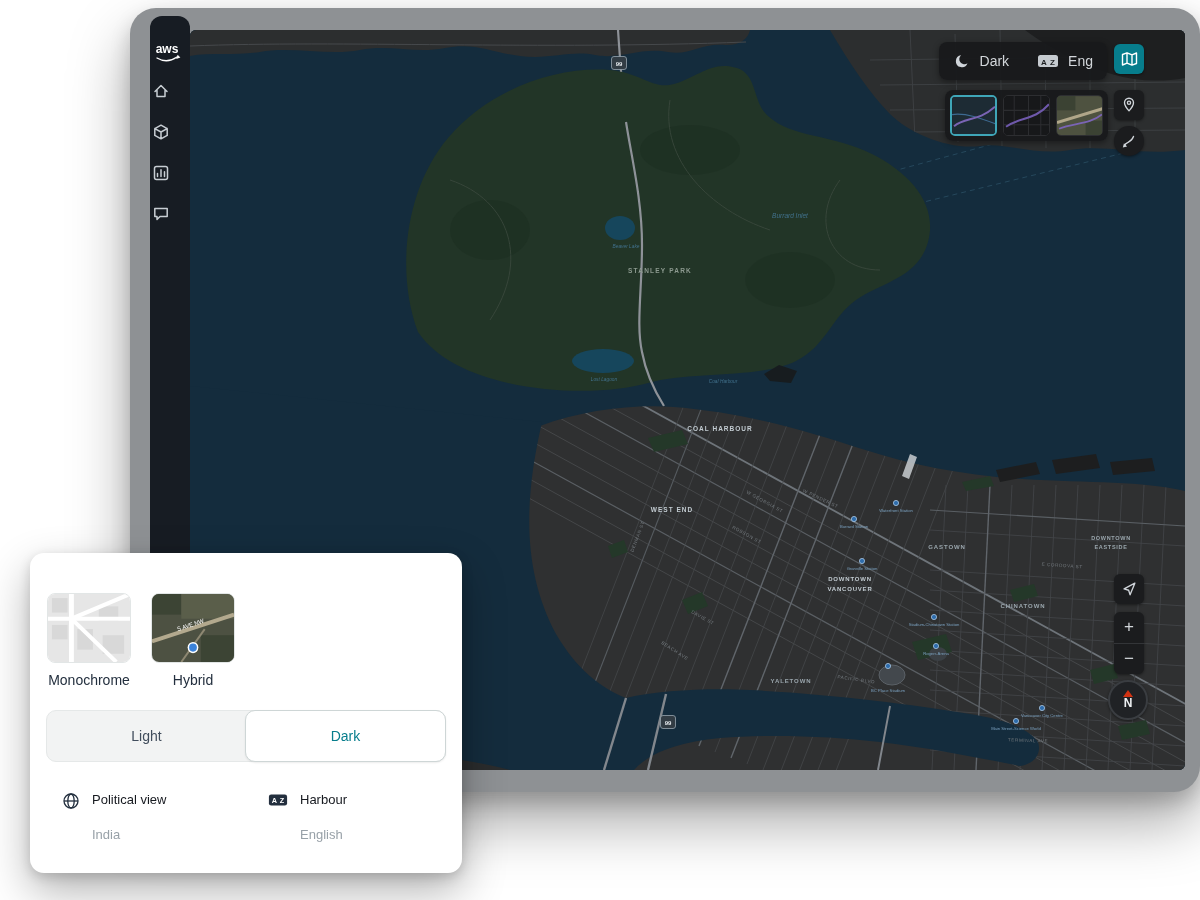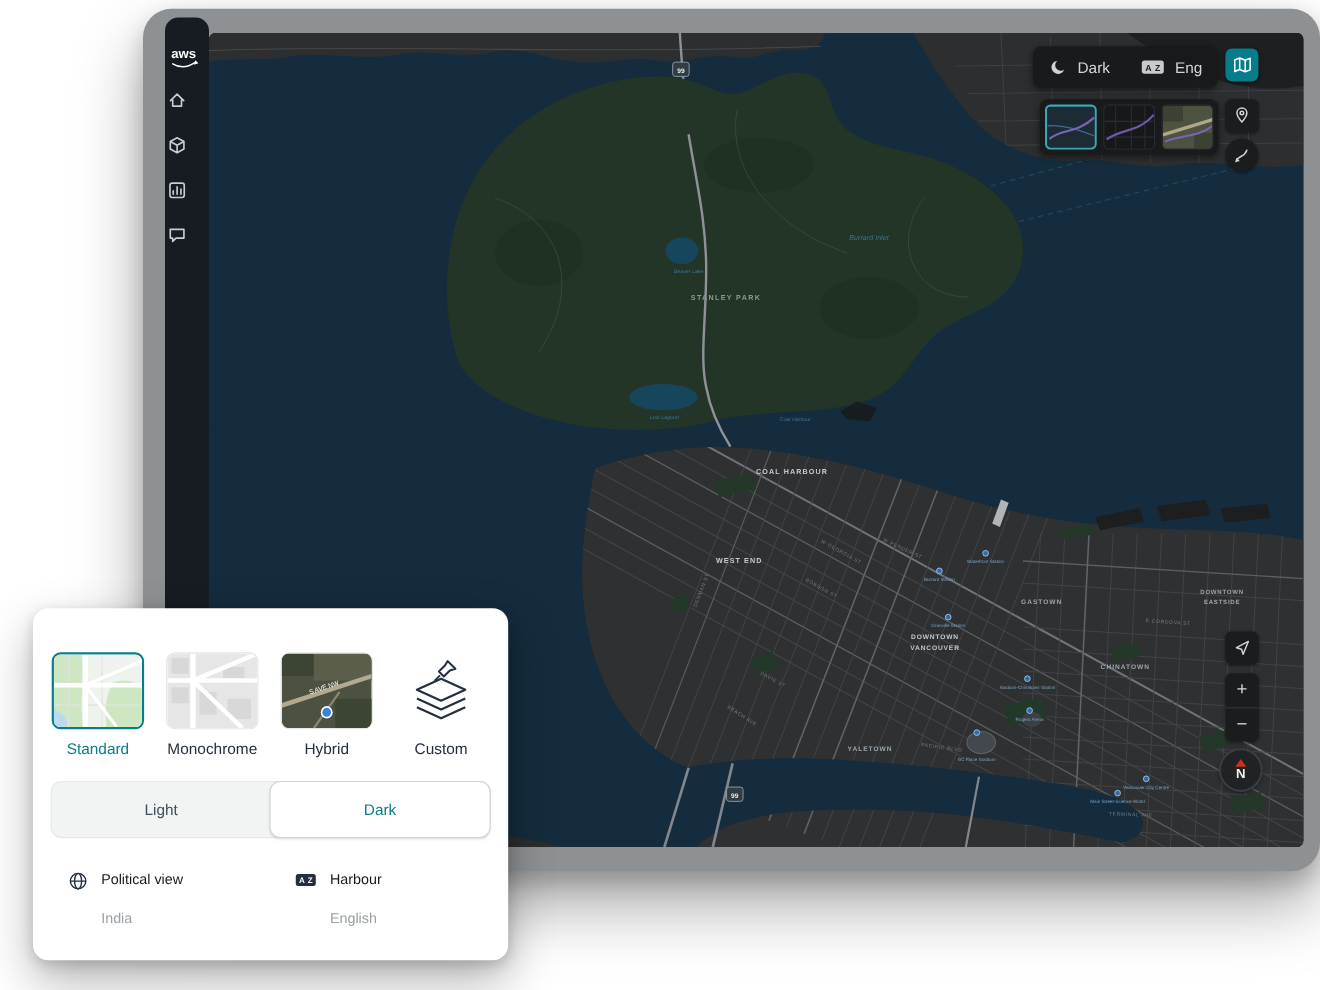--- a/index.html
+++ b/index.html
@@ -425,40 +425,20 @@
     <div class="compass">
       <div class="needle"></div>
       <div class="n">N</div>
     </div>
   </div>
 </div>
 
 <div class="panel">
 
   <div class="styles">
-    <div class="style-opt selected">
-      <div class="style-thumb">
-        <svg width="80" height="66" viewBox="0 0 84 66" preserveAspectRatio="none">
-          <rect width="84" height="66" fill="#eff3ee"></rect>
-          <path d="M0,0 H26 C30,20 24,40 28,66 H0 Z" fill="#cfe6c2"></path>
-          <path d="M56,26 C70,20 84,26 84,34 V66 H50 C48,48 50,38 56,26 Z" fill="#cfe6c2"></path>
-          <path d="M0,50 C10,54 14,60 12,66 H0 Z" fill="#bdd9ee"></path>
-          <g stroke="#dfe3e0" stroke-width="1">
-              <path d="M14,0 V66 M46,0 V66 M0,46 H84"></path>
-            </g>
-          <g stroke="#ffffff" fill="none">
-            <path d="M30,0 V66" stroke-width="5"></path>
-            <path d="M0,28 H84" stroke-width="4"></path>
-            <path d="M30,28 L84,6" stroke-width="3"></path>
-            <path d="M30,28 L60,66" stroke-width="3"></path>
-          </g>
-        </svg>
-      </div>
-      <div class="style-label">Standard</div>
-    </div>
 
     <div class="style-opt">
       <div class="style-thumb">
         <svg width="82" height="68" viewBox="0 0 84 66" preserveAspectRatio="none">
           <rect width="84" height="66" fill="#e6e6e6"></rect>
           <g fill="#d8d8d8">
             <rect x="4" y="4" width="16" height="14"></rect>
             <rect x="4" y="30" width="16" height="14"></rect>
             <rect x="30" y="34" width="16" height="20"></rect>
             <rect x="52" y="12" width="20" height="14"></rect>
@@ -485,36 +465,20 @@
           <path d="M0,46 L84,20" stroke="#b3a98e" stroke-width="4" fill="none"></path>
           <path d="M30,66 L54,34" stroke="#8e8872" stroke-width="2" fill="none"></path>
           <text x="40" y="32" font-size="6" fill="#ffffff" text-anchor="middle" transform="rotate(-17 40 32)">S AVE NW</text>
           <circle cx="42" cy="52" r="5.5" fill="#ffffff"></circle>
           <circle cx="42" cy="52" r="4" fill="#3b82d9"></circle>
         </svg>
       </div>
       <div class="style-label">Hybrid</div>
     </div>
 
-    <div class="style-opt">
-      <div class="style-thumb noborder">
-        <svg width="64" height="58" viewBox="0 0 64 58">
-          <g stroke="#232f3e" stroke-width="2" fill="none" stroke-linejoin="round">
-            <path d="M10,28 L32,38 L54,28 L32,18 Z"></path>
-            <path d="M10,36 L32,46 L54,36"></path>
-            <path d="M10,44 L32,54 L54,44"></path>
-          </g>
-          <g stroke="#232f3e" stroke-width="1.8" fill="#ffffff" stroke-linejoin="round">
-            <path d="M38,2 L45,9 L40,10.5 L34.5,16 L30,11.5 L35.5,6 Z"></path>
-            <path d="M31,15 L26,20" fill="none"></path>
-          </g>
-        </svg>
-      </div>
-      <div class="style-label">Custom</div>
-    </div>
   </div>
 
   <div class="seg">
     <div class="seg-opt">Light</div>
     <div class="seg-opt active">Dark</div>
   </div>
 
   <div class="meta">
     <div class="meta-item">
       <svg width="18" height="18" viewBox="0 0 18 18" fill="none" stroke="#232f3e" stroke-width="1.3">

